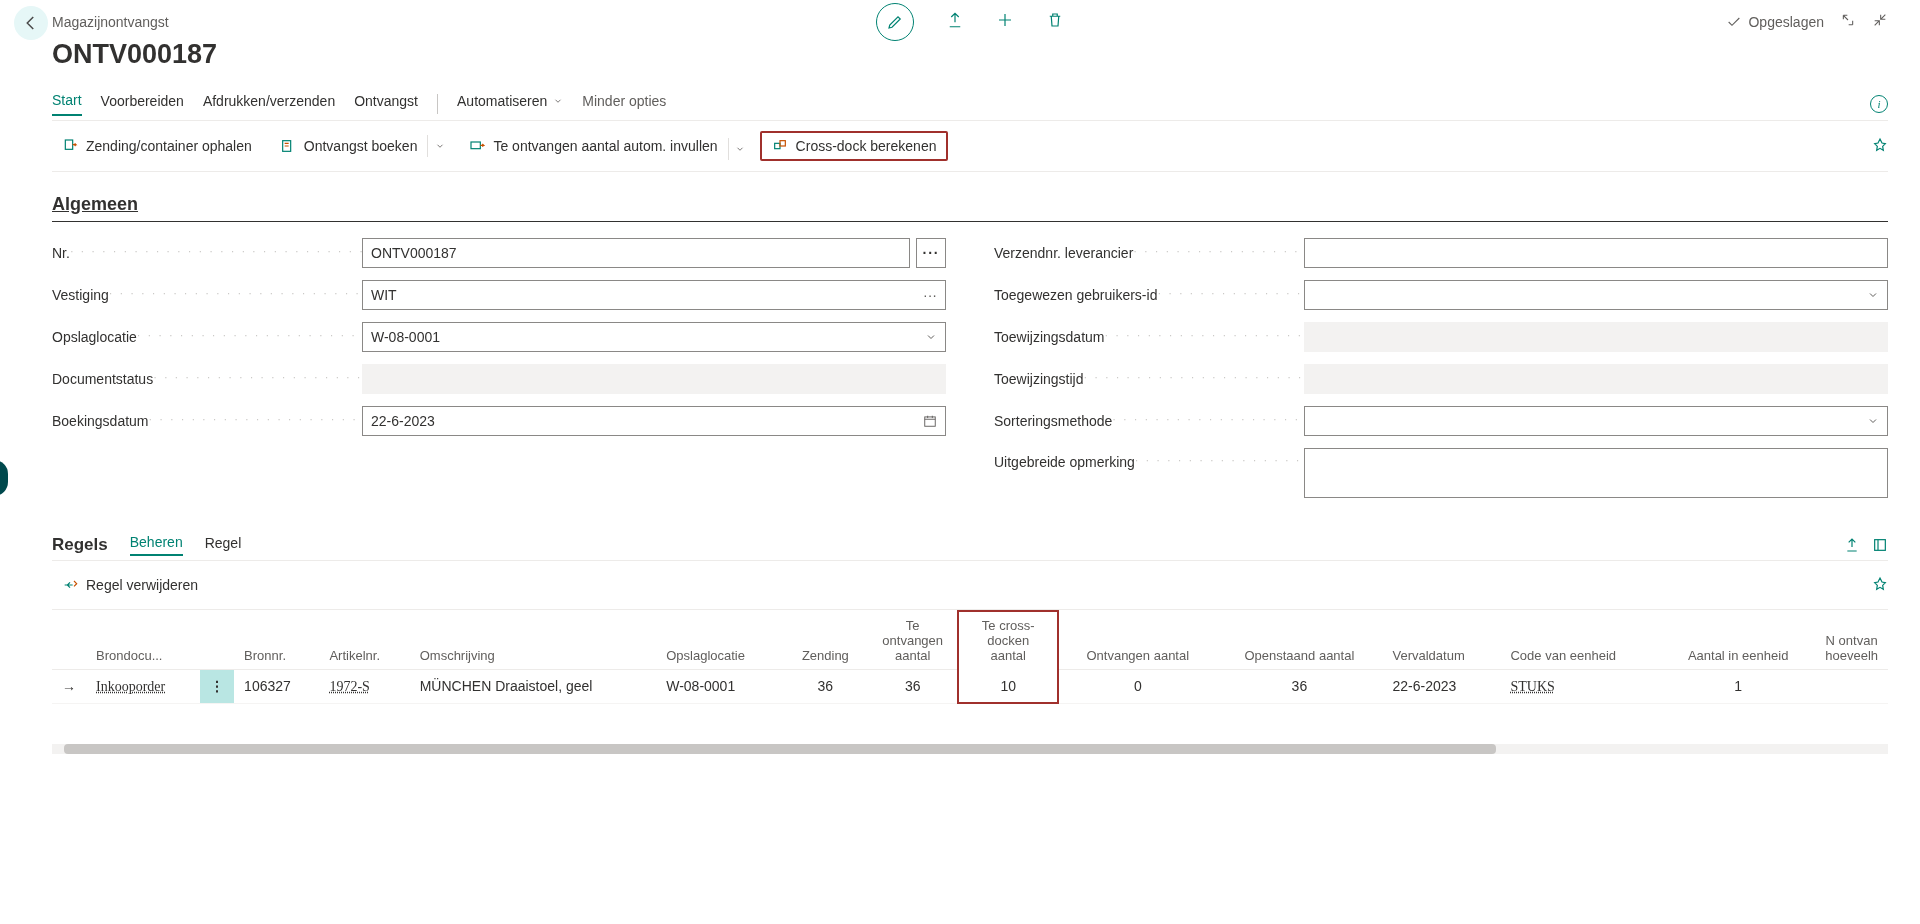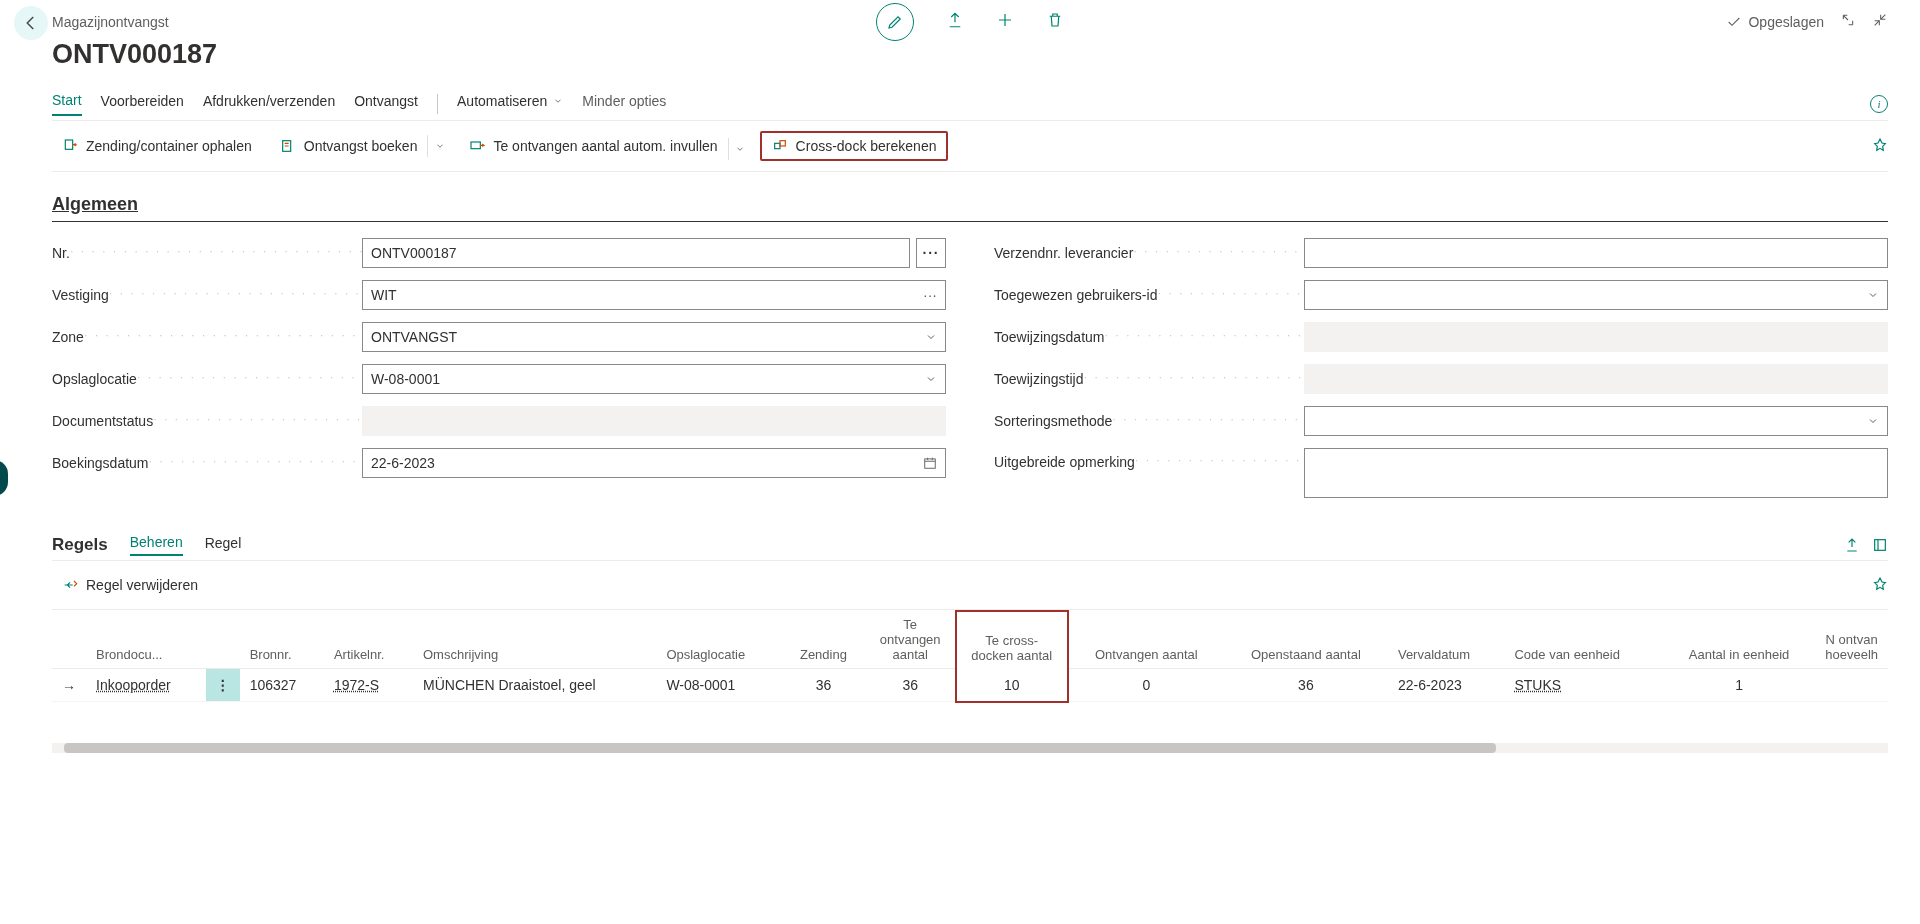--- a/index.html
+++ b/index.html
@@ -218,21 +218,21 @@
     white-space: nowrap;
   }
   .row-arrow { color: #323130; text-align: center; }
   .row-menu {
     width: 20px;
     background: #b9e6e3;
     text-align: center;
     cursor: pointer;
     font-weight: bold;
   }
-  .link { color: #323130; text-decoration: underline dotted; cursor: pointer; }
+  .link { color: #323130; text-decoration: underline dotted; cursor: pointer; font-family: Liberation Serif, serif; }
   th.highlight-col {
     border: 2px solid #a0302c;
     border-bottom: none;
   }
   td.highlight-col {
     border: 2px solid #a0302c;
     border-top: none;
   }
   .hscroll { height: 10px; background: #f3f2f1; margin-top: 40px; position: relative; }
   .hscroll .thumb { position: absolute; left: 12px; height: 10px; width: 78%; background: #c8c6c4; border-radius: 4px; }
@@ -396,31 +396,20 @@
             </div>
           <div class="ellipsis-btn">···</div>
         </div>
       </div>
       <div class="form-row">
         <div class="form-label">Vestiging</div>
         <div class="form-control">
           <div class="input">
             <span>WIT</span>
               <span class="chev">···</span>
-          </div>
-        </div>
-      </div>
-      <div class="form-row">
-        <div class="form-label">Zone</div>
-        <div class="form-control">
-          <div class="input">
-            <span>ONTVANGST</span>
-            <svg width="12" height="12" viewBox="0 0 24 24" fill="none" stroke="#605e5c" stroke-width="2">
-                <path d="M6 9l6 6 6-6"></path>
-              </svg>
           </div>
         </div>
       </div>
       <div class="form-row">
         <div class="form-label">Opslaglocatie</div>
         <div class="form-control">
           <div class="input">
             <span>W-08-0001</span>
             <svg width="12" height="12" viewBox="0 0 24 24" fill="none" stroke="#605e5c" stroke-width="2">
                 <path d="M6 9l6 6 6-6"></path>
@@ -545,21 +534,21 @@
           <tr>
             <th style="width:28px"></th>
             <th>Brondocu...</th>
             <th style="width:22px"></th>
             <th>Bronnr.</th>
             <th>Artikelnr.</th>
             <th>Omschrijving</th>
             <th>Opslaglocatie</th>
             <th class="num">Zending</th>
             <th class="num" style="width:90px">Te ontvangen aantal</th>
-            <th class="num highlight-col" style="width:112px">Te cross-docken aantal</th>
+            <th class="num highlight-col" style="width:100px">Te cross-docken aantal</th>
             <th class="num">Ontvangen aantal</th>
             <th class="num">Openstaand aantal</th>
             <th>Vervaldatum</th>
             <th>Code van eenheid</th>
             <th class="num">Aantal in eenheid</th>
             <th class="num" style="width:60px">N ontvan hoeveelh</th>
           </tr>
         </thead>
         <tbody>
           <tr>

